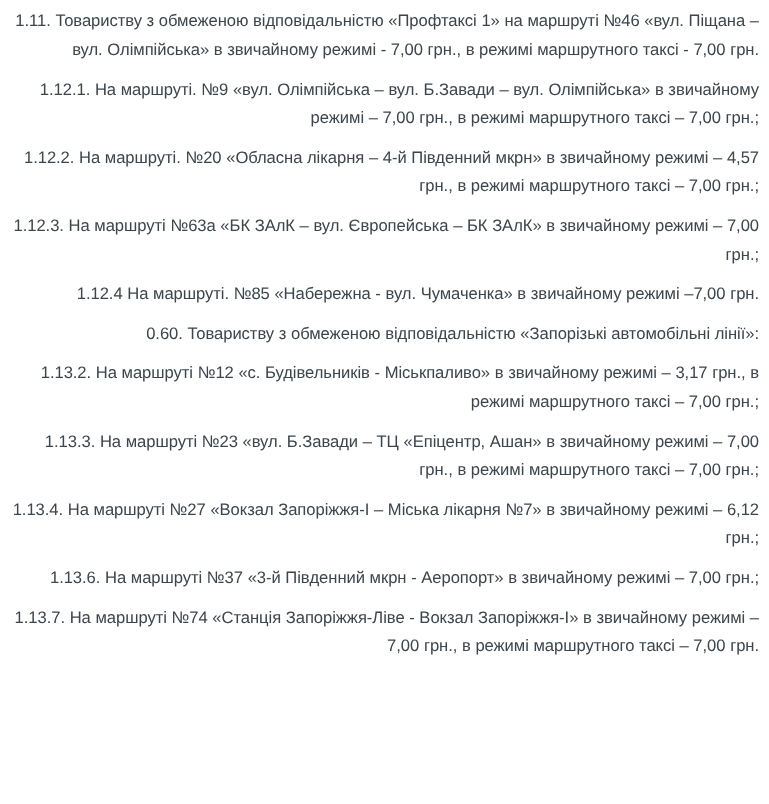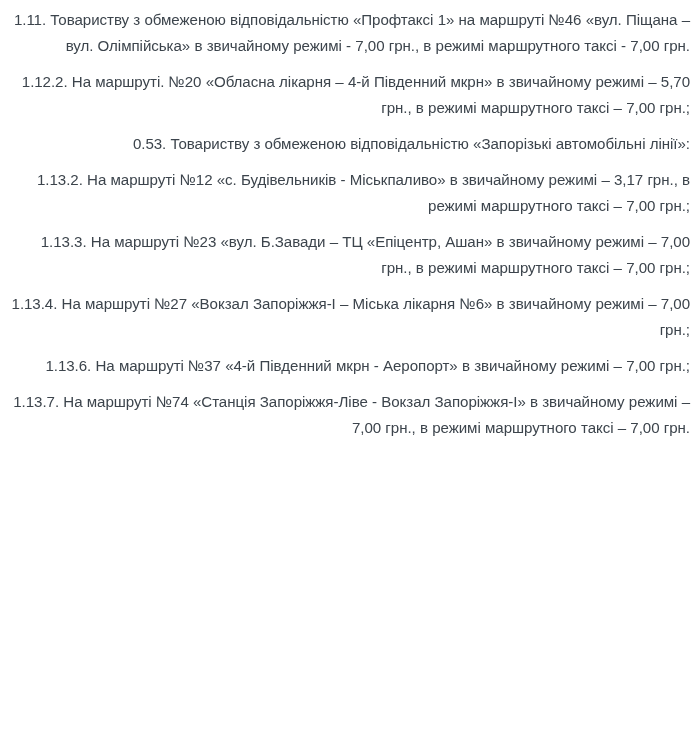--- a/index.html
+++ b/index.html
@@ -32,21 +32,24 @@
   .para:last-child {
     margin-bottom: 0;
   }
 </style>
 </head>
 <body>
 
 <div class="doc">
 
   <p class="para">1.11. Товариству з обмеженою відповідальністю «Профтаксі 1» на маршруті №46 «вул. Піщана – вул. Олімпійська» в звичайному режимі - 7,00 грн., в режимі маршрутного таксі - 7,00 грн.</p>
-  <p class="para">1.12.2. На маршруті. №20 «Обласна лікарня – 4-й Південний мкрн» в звичайному режимі – 5,70 грн., в режимі маршрутного таксі – 7,00 грн.;</p>
-  <p class="para">0.53. Товариству з обмеженою відповідальністю «Запорізькі автомобільні лінії»:</p>
+  <p class="para">1.12.1. На маршруті. №9 «вул. Олімпійська – вул. Б.Завади – вул. Олімпійська» в звичайному режимі – 7,00 грн., в режимі маршрутного таксі – 7,00 грн.;</p>
+  <p class="para">1.12.2. На маршруті. №20 «Обласна лікарня – 4-й Південний мкрн» в звичайному режимі – 4,57 грн., в режимі маршрутного таксі – 7,00 грн.;</p>
+  <p class="para">1.12.3. На маршруті №63а «БК ЗАлК – вул. Європейська – БК ЗАлК» в звичайному режимі – 7,00 грн.;</p>
+  <p class="para">1.12.4 На маршруті. №85 «Набережна - вул. Чумаченка» в звичайному режимі –7,00 грн.</p>
+  <p class="para">0.60. Товариству з обмеженою відповідальністю «Запорізькі автомобільні лінії»:</p>
   <p class="para">1.13.2. На маршруті №12 «с. Будівельників - Міськпаливо» в звичайному режимі – 3,17 грн., в режимі маршрутного таксі – 7,00 грн.;</p>
   <p class="para">1.13.3. На маршруті №23 «вул. Б.Завади – ТЦ «Епіцентр, Ашан» в звичайному режимі – 7,00 грн., в режимі маршрутного таксі – 7,00 грн.;</p>
-  <p class="para">1.13.4. На маршруті №27 «Вокзал Запоріжжя-І – Міська лікарня №6» в звичайному режимі – 7,00 грн.;</p>
-  <p class="para">1.13.6. На маршруті №37 «4-й Південний мкрн - Аеропорт» в звичайному режимі – 7,00 грн.;</p>
+  <p class="para">1.13.4. На маршруті №27 «Вокзал Запоріжжя-І – Міська лікарня №7» в звичайному режимі – 6,12 грн.;</p>
+  <p class="para">1.13.6. На маршруті №37 «3-й Південний мкрн - Аеропорт» в звичайному режимі – 7,00 грн.;</p>
   <p class="para">1.13.7. На маршруті №74 «Станція Запоріжжя-Ліве - Вокзал Запоріжжя-І» в звичайному режимі – 7,00 грн., в режимі маршрутного таксі – 7,00 грн.</p>
 
 </div>
 
 </body></html>

